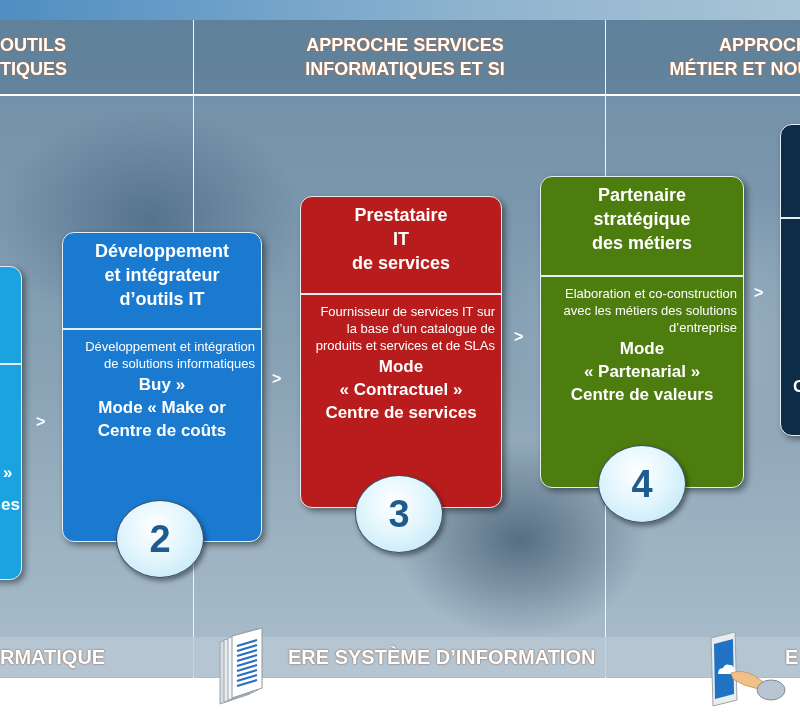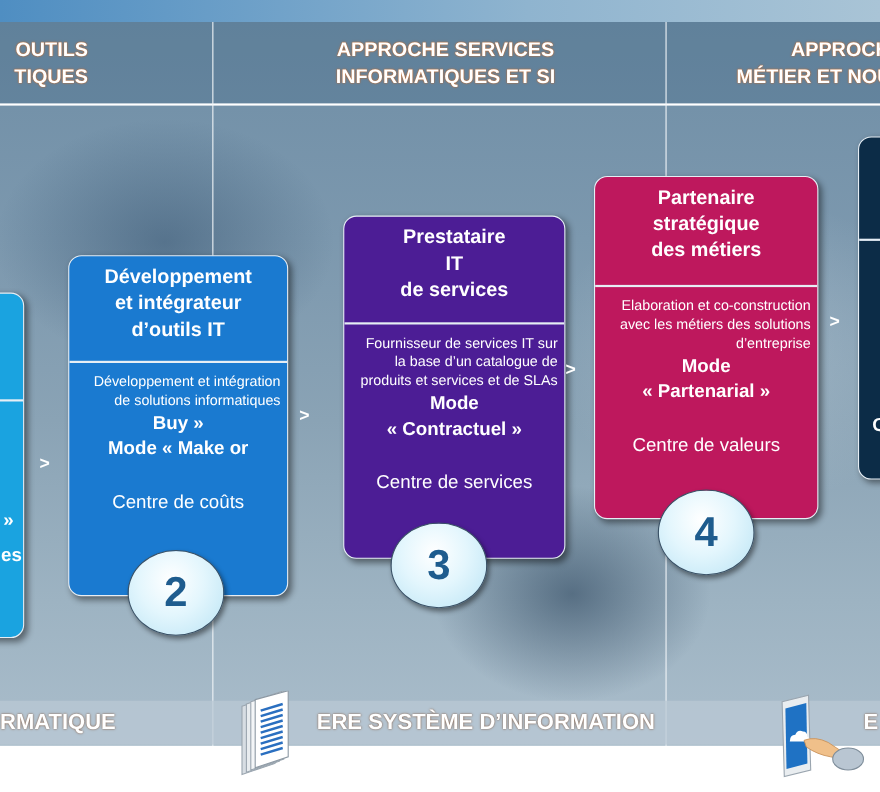--- a/index.html
+++ b/index.html
@@ -15,37 +15,37 @@
   .hline{position:absolute;left:0;width:800px;height:2px;background:#ffffff;}
   .vline{position:absolute;top:20px;width:1px;height:658px;background:#f0f4f7;}
   .coltitle{position:absolute;top:33px;color:#ffffff;font-weight:bold;font-size:18px;line-height:24px;text-align:center;text-shadow:0 0 2px #c86a2a,0 0 1px #c86a2a;}
   .footer{position:absolute;top:637px;height:40px;width:800px;background:rgba(185,200,212,0.75);}
   .foottxt{position:absolute;top:646px;color:#ffffff;font-weight:bold;font-size:20px;text-shadow:0 0 2px #7a4a2a;}
   .card{position:absolute;border-radius:12px;border:1.5px solid #e6eef5;box-shadow:3px 3px 6px rgba(0,0,0,0.45);color:#ffffff;text-align:center;overflow:hidden;}
   .card .title{font-weight:bold;font-size:18px;line-height:24px;padding-top:6px;}
   .card .sep{height:1.5px;background:#e6eef5;width:100%;}
   .card .desc{font-size:13px;line-height:17px;padding:8px 6px 0;text-align:right;}
   .card .mode{font-weight:bold;font-size:17px;line-height:23px;margin-top:1px;}
-  .card .center{font-weight:normal;font-size:17px;line-height:23px;margin-top:26px;}
+  .card .center{font-weight:bold;font-size:17px;line-height:23px;margin-top:0;}
   .badge{position:absolute;width:86px;height:76px;border-radius:50%;border:1.5px solid #3a5166;
          background:radial-gradient(ellipse at 45% 35%,#ffffff 0%,#e3f6fd 45%,#b9e3f4 100%);
          box-shadow:2px 3px 5px rgba(0,0,0,0.45);color:#1e5c8e;font-weight:bold;font-size:38px;line-height:76px;text-align:center;}
   .arrow{position:absolute;color:#ffffff;font-weight:bold;font-size:16px;}
 </style>
 </head>
 <body>
 
 <div class="topband"></div>
 <div class="bg"></div>
 <div class="hdr"></div>
 <div class="hline" style="top:94px"></div>
 <div class="vline" style="left:193px"></div>
 <div class="vline" style="left:605px"></div>
 
-<div class="coltitle" style="left:0;width:80px;text-align:right">
+<div class="coltitle" style="left:0;width:80px;text-align:left">
   <div>OUTILS</div>
   <div>TIQUES</div>
 </div>
 <div class="coltitle" style="left:260px;width:290px">
   <div>APPROCHE SERVICES</div>
   <div>INFORMATIQUES ET SI</div>
 </div>
 <div class="coltitle" style="left:640px;width:200px;white-space:nowrap">
   <div style="padding-left:60px">APPROCHE</div>
   <div>MÉTIER ET NOU</div>
@@ -68,38 +68,38 @@
   <div class="desc">Développement et intégration de solutions informatiques</div>
   <div class="mode">
     <div>Buy »</div>
     <div>Mode « Make or</div>
   </div>
   <div class="center">Centre de coûts</div>
 </div>
 <div class="badge" style="left:116px;top:500px">2</div>
 <div class="arrow" style="left:272px;top:370px">&gt;</div>
 
-<div class="card" style="left:312px;top:196px;width:200px;height:310px;background:#4c1d95">
+<div class="card" style="left:300px;top:196px;width:200px;height:310px;background:#b91c1c">
   <div class="title" style="height:90px">
     <div>Prestataire</div>
     <div>IT</div>
     <div>de services</div>
   </div>
   <div class="sep"></div>
   <div class="desc" style="padding-top:8px">Fournisseur de services IT sur la base d’un catalogue de produits et services et de SLAs</div>
   <div class="mode">
     <div>Mode</div>
     <div>« Contractuel »</div>
   </div>
   <div class="center">Centre de services</div>
 </div>
 <div class="badge" style="left:355px;top:475px">3</div>
 <div class="arrow" style="left:514px;top:328px">&gt;</div>
 
-<div class="card" style="left:540px;top:160px;width:202px;height:310px;background:#be185d">
+<div class="card" style="left:540px;top:176px;width:202px;height:310px;background:#4d7c0f">
   <div class="title" style="height:92px">
     <div>Partenaire</div>
     <div>stratégique</div>
     <div>des métiers</div>
   </div>
   <div class="sep"></div>
   <div class="desc" style="padding-top:8px">Elaboration et co-construction avec les métiers des solutions d’entreprise</div>
   <div class="mode">
     <div>Mode</div>
     <div>« Partenarial »</div>

